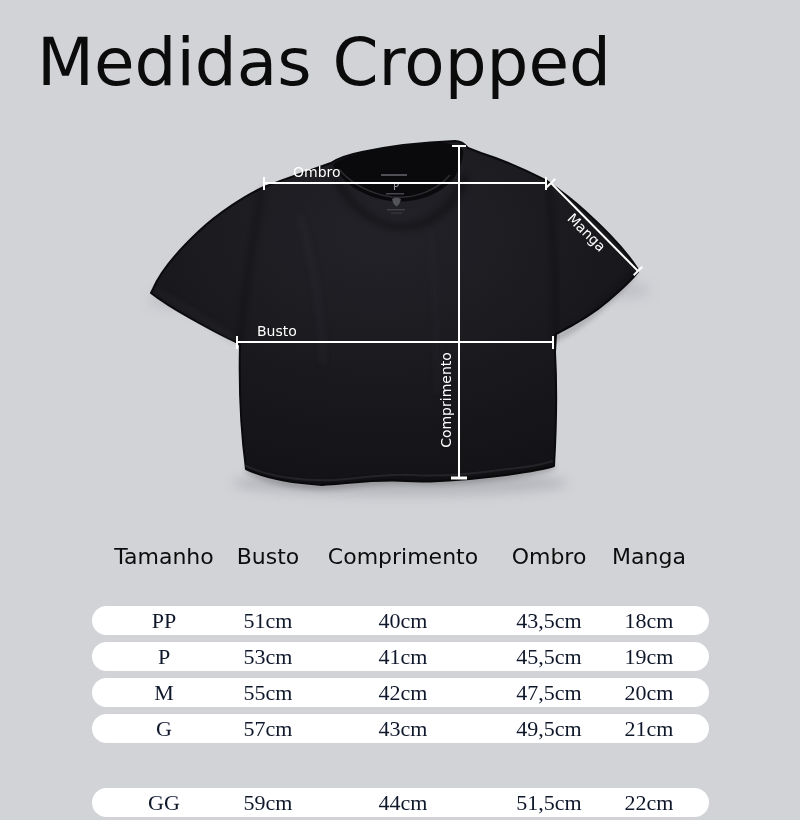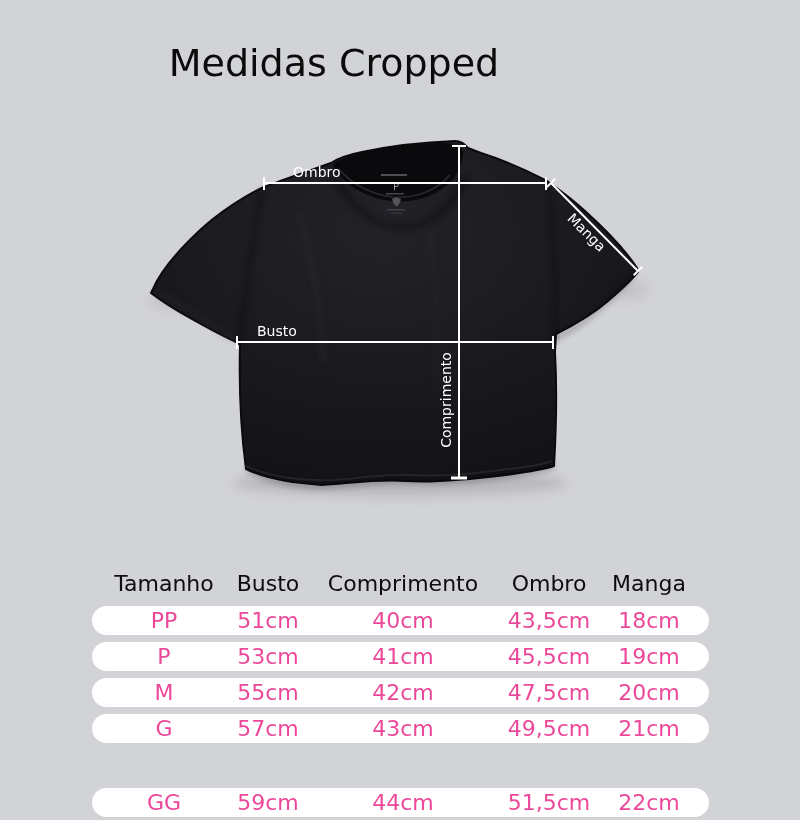--- a/index.html
+++ b/index.html
@@ -3,51 +3,51 @@
 <meta charset="utf-8">
 <style>
   html,body{margin:0;padding:0;}
   body{background:#d2d3d7;}
   .stage{
     position:relative;width:800px;height:820px;overflow:hidden;
     background:#d2d3d7;
     font-family:"DejaVu Sans","Liberation Sans",sans-serif;
   }
   .title{
-    position:absolute;top:34px;left:10px;width:648px;
-    text-align:center;font-size:38px;line-height:58px;
+    position:absolute;top:34px;left:0;width:648px;
+    text-align:center;font-size:66px;line-height:58px;
     color:#0b0b0c;letter-spacing:0px;white-space:nowrap;
   }
   .shirt-svg{position:absolute;left:0;top:0;}
   .mlabel{
     position:absolute;color:#ffffff;font-size:14px;line-height:15px;
     white-space:nowrap;
   }
   .lbl-ombro{left:293px;top:165px;}
   .lbl-busto{left:257px;top:324px;}
   .lbl-comprimento{
     left:387px;top:392px;width:120px;height:16px;text-align:center;
     transform:rotate(-90deg);transform-origin:50% 50%;
   }
   .lbl-manga{
     left:551px;top:225px;width:70px;height:16px;text-align:center;
     transform:rotate(45deg);transform-origin:50% 50%;
   }
-  .thead{position:absolute;left:92px;top:569px;width:617px;height:30px;}
+  .thead{position:absolute;left:92px;top:542px;width:617px;height:30px;}
   .thead span{
     position:absolute;transform:translateX(-50%);
     font-size:22px;line-height:30px;color:#0d0d0e;white-space:nowrap;
   }
   .srow{
     position:absolute;left:92px;width:617px;height:29px;
     background:#ffffff;border-radius:14.5px;
   }
   .srow span{
     position:absolute;transform:translateX(-50%);
-    font-size:22px;line-height:29px;color:#ec4899;white-space:nowrap;
+    font-size:22px;line-height:29px;color:#0f172a;white-space:nowrap;font-family:Liberation Serif, serif;
   }
   .c0{left:72px;} .c1{left:176px;} .c2{left:311px;} .c3{left:457px;} .c4{left:557px;}
   .r0{top:606px;} .r1{top:642px;} .r2{top:678px;} .r3{top:714px;} .r4{top:788px;}
 </style>
 </head>
 <body>
 
 <div class="stage">
 
   <div class="title">Medidas Cropped</div>

